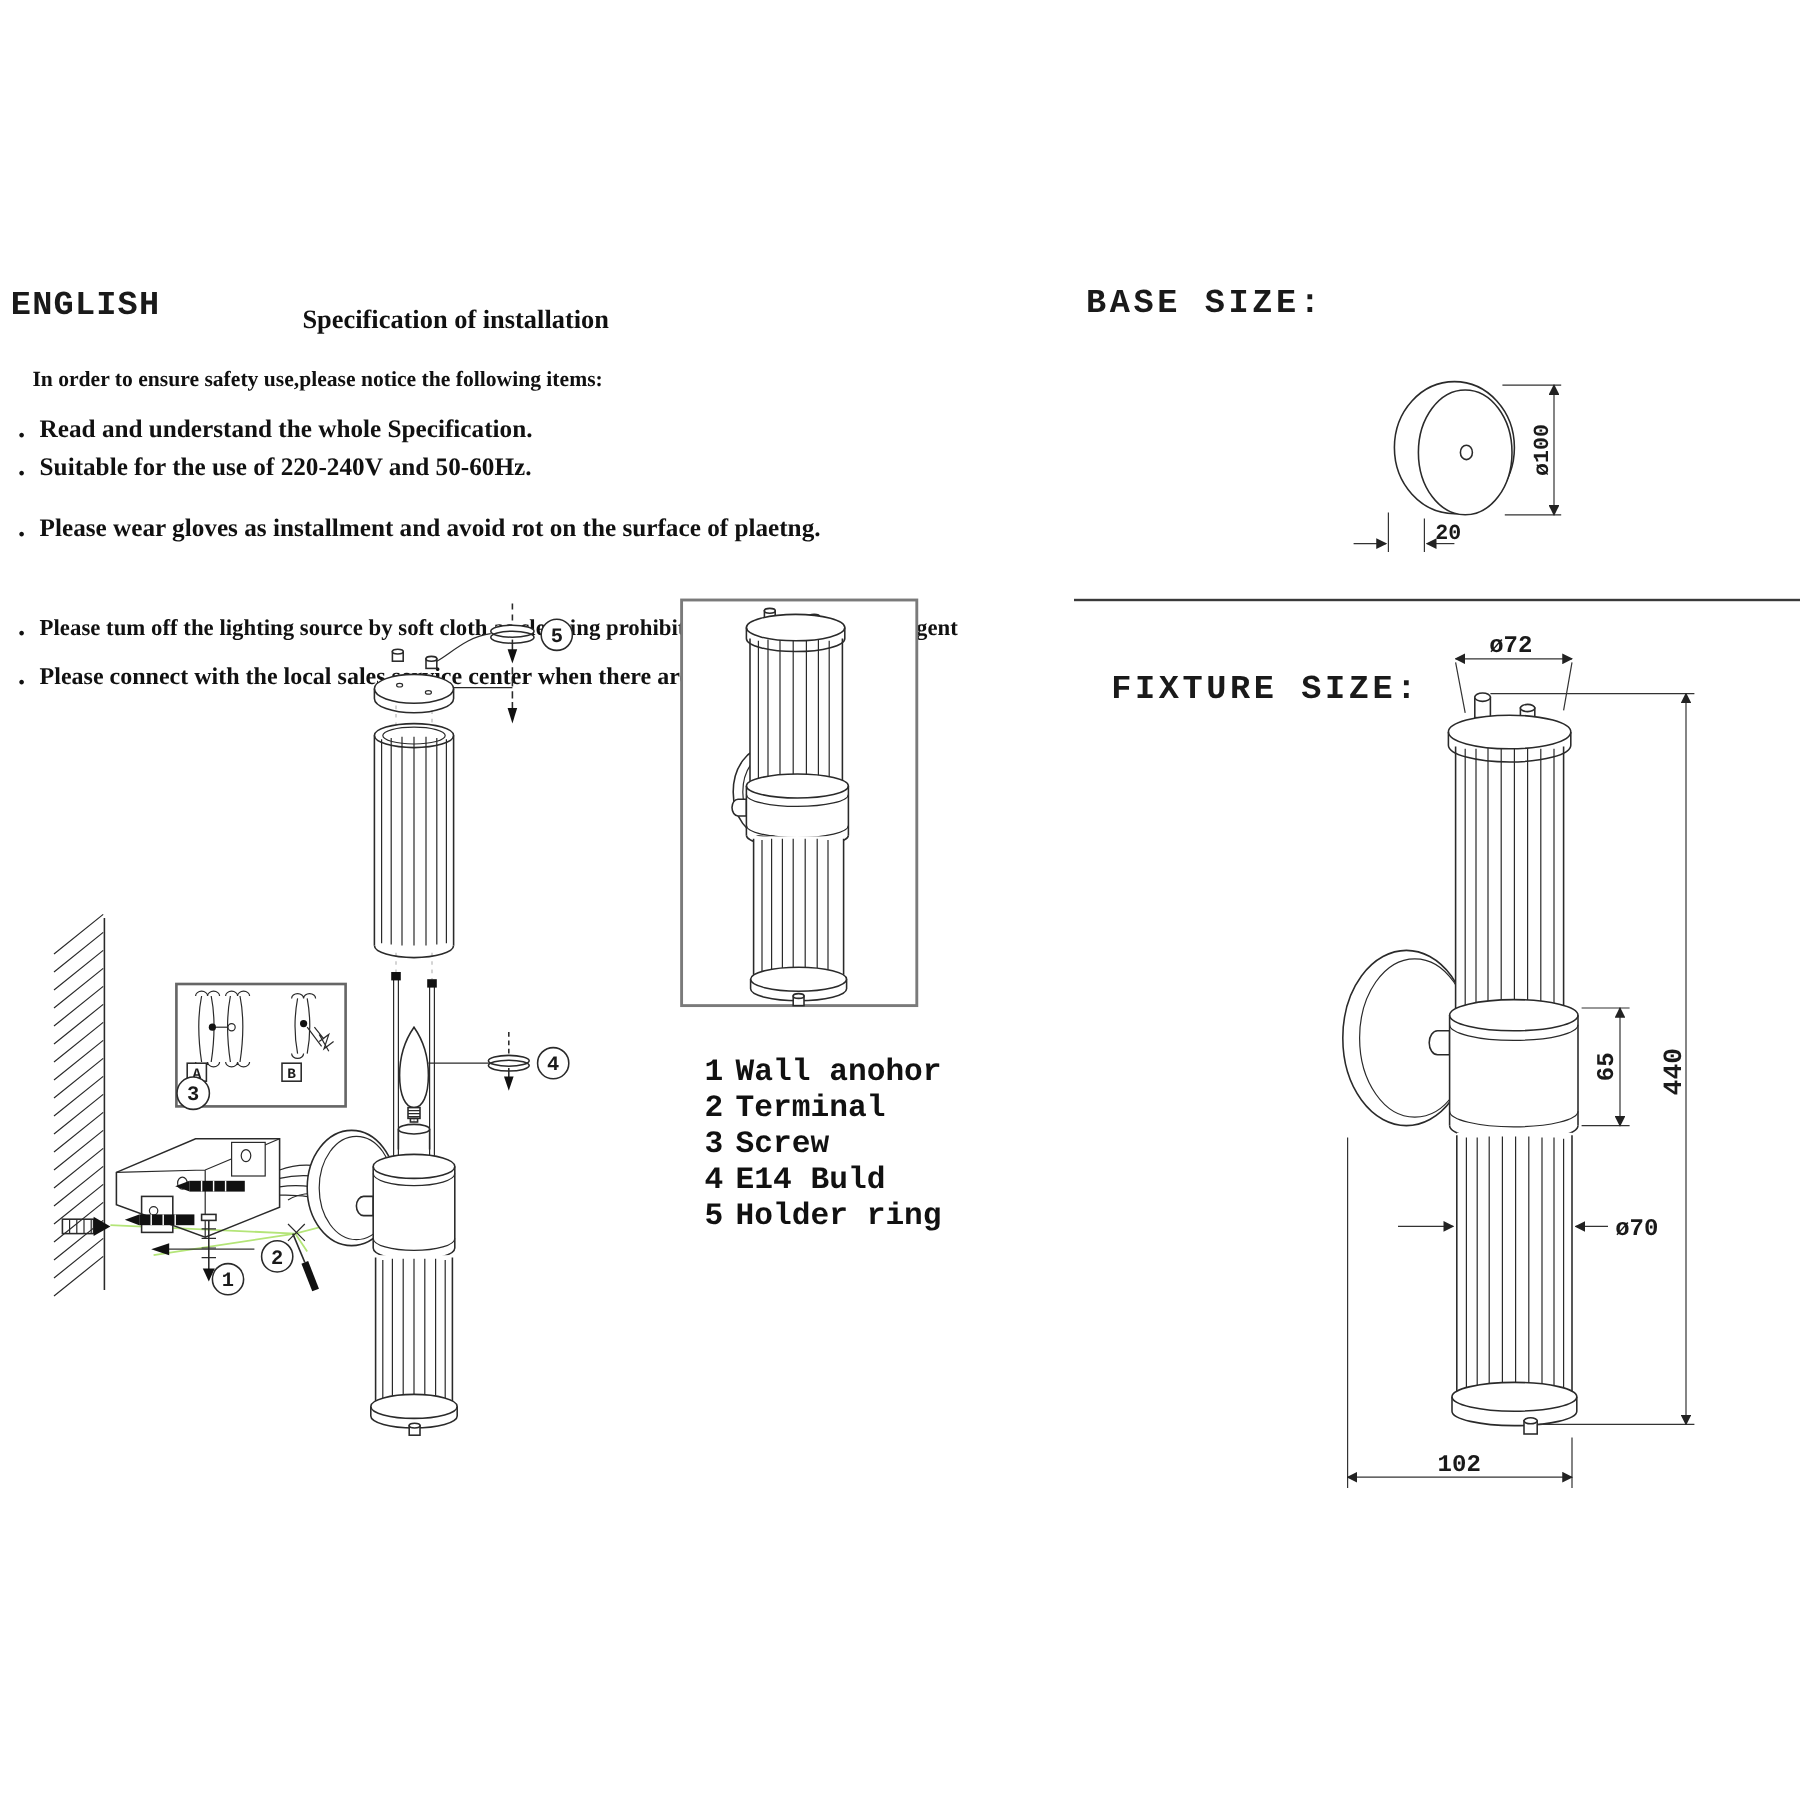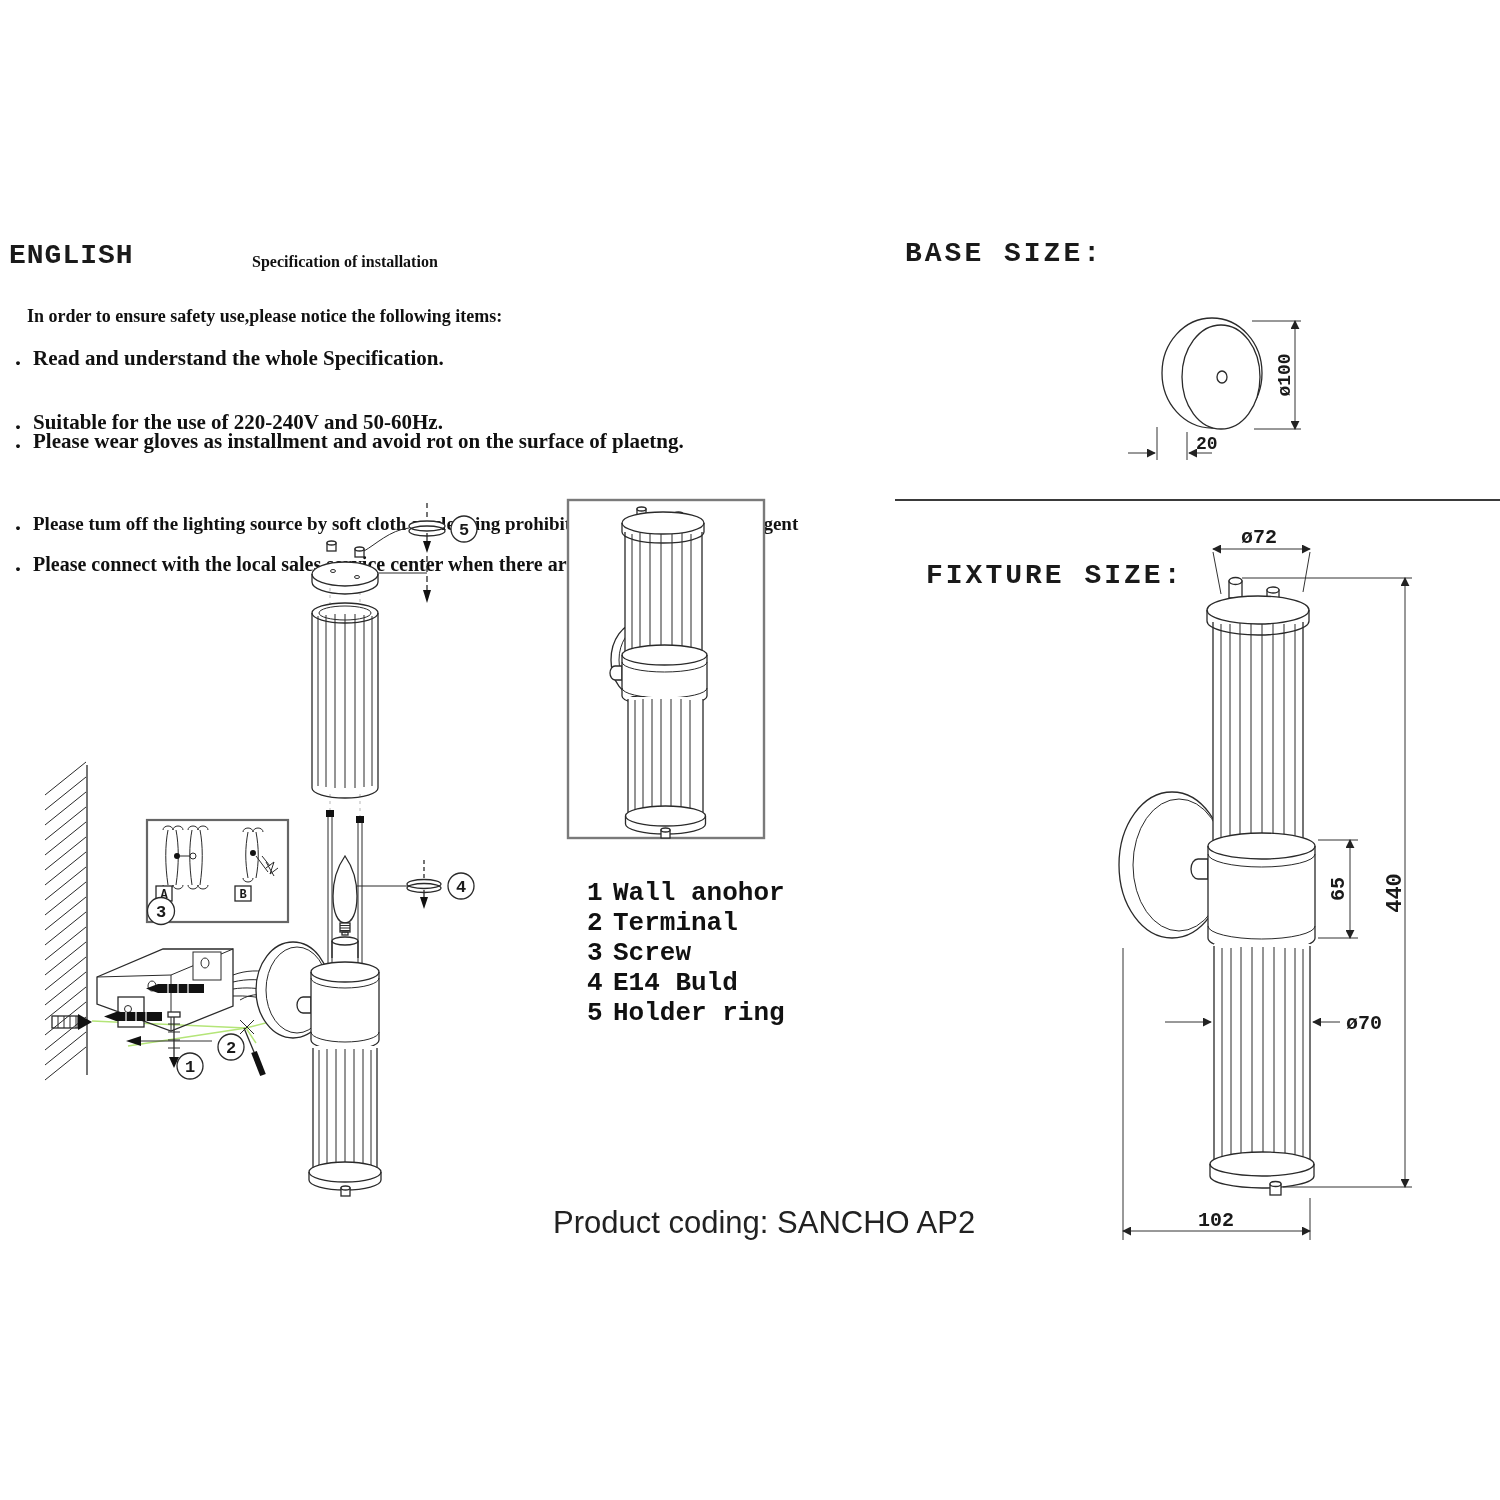--- a/index.html
+++ b/index.html
@@ -1,25 +1,25 @@
 <!DOCTYPE html>
 <html><head>
 <meta charset="utf-8">
 <style>
   html,body{margin:0;padding:0;background:#fff;}
   .page{position:relative;width:1500px;height:1500px;background:#ffffff;overflow:hidden;
         font-family:"Liberation Serif",serif;color:#111;padding-left:33px;}
   .abs{position:absolute;}
   .cad{font-family:"Liberation Mono","DejaVu Sans Mono",monospace;font-weight:700;color:#1a1a1a;}
   .h-lang{left:9px;top:240px;font-size:28px;letter-spacing:1px;}
-  .h-spec{left:252px;top:253px;font-size:16px;font-weight:700;color:#111;}
+  .h-spec{left:252px;top:253px;font-size:22px;font-weight:700;color:#111;}
   .intro{left:27px;top:306px;font-size:18px;font-weight:700;}
   .bullet-item{font-weight:700;font-size:21px;white-space:nowrap;}
   .bullet-item .dot{display:inline-block;width:18px;font-size:24px;}
-  .bi-0{left:15px;top:344px;} .bi-1{left:15px;top:408px;}
+  .bi-0{left:15px;top:344px;} .bi-1{left:15px;top:376px;}
   .bi-2{left:15px;top:427px;} .bi-3{left:15px;top:467px;}
   .bi-4{left:15px;top:509px;font-size:19px;} .bi-5{left:15px;top:550px;font-size:20px;}
   .t-base{left:905px;top:238px;font-size:28px;letter-spacing:3px;}
   .t-fixture{left:926px;top:560px;font-size:28px;letter-spacing:3px;}
   .divider{left:895px;top:499px;width:605px;height:2px;background:#3a3a3a;}
   .parts{left:575px;top:878px;font-family:"Liberation Mono","DejaVu Sans Mono",monospace;
          font-weight:700;font-size:26px;color:#111;margin-left:12px;}
   .part-row{height:30px;line-height:30px;white-space:nowrap;}
   .part-row .pnum{display:inline-block;width:26px;}
   .footer-line{left:553px;top:1205px;font-family:"Liberation Sans",sans-serif;
@@ -380,15 +380,14 @@
   </svg>
 
   <div class="abs parts">
     <div class="part-row"><span class="pnum">1</span><span>Wall anohor</span></div>
     <div class="part-row"><span class="pnum">2</span><span>Terminal</span></div>
     <div class="part-row"><span class="pnum">3</span><span>Screw</span></div>
     <div class="part-row"><span class="pnum">4</span><span>E14 Buld</span></div>
     <div class="part-row"><span class="pnum">5</span><span>Holder ring</span></div>
   </div>
 
-  <div class="abs footer-line">Product coding: SANCHO AP2</div>
 
 </div>
 
 </body></html>

